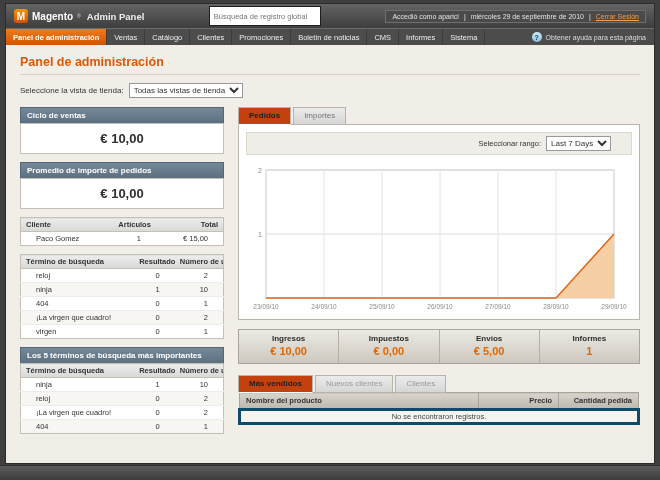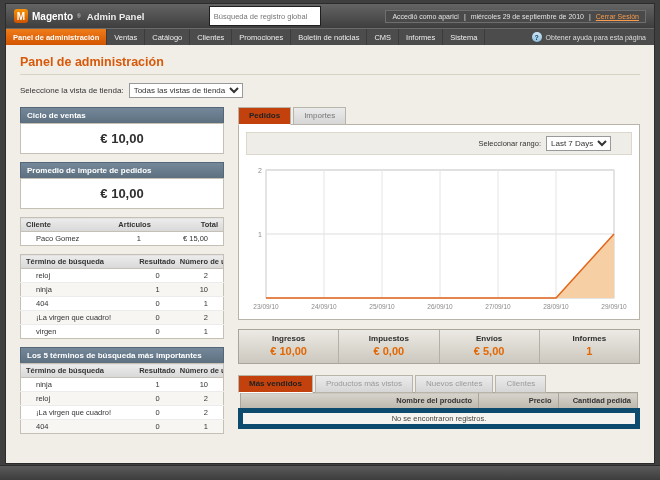--- a/index.html
+++ b/index.html
@@ -84,24 +84,24 @@
   .stats-row { display:flex; border:1px solid #aaa59b;
     background:linear-gradient(180deg,#eceae4,#ccc8bf); margin-top:9px; }
   .stat { flex:1; text-align:center; padding:4px 0 6px; border-left:1px solid #b5b0a6; }
   .stat:first-child { border-left:none; }
   .stat-label { font-size:8px; font-weight:bold; color:#2e2e2e; }
   .stat-value { font-size:11px; font-weight:bold; color:#e26703; margin-top:2px; }
 
   .bottom-tabs { margin-top:11px; }
   .products-table { width:100%; border-collapse:collapse; font-size:7.5px; color:#333; }
   .products-table th { background:linear-gradient(180deg,#d7d4cd,#beb9ae); font-weight:bold;
-    text-align:right; padding:3px 6px; border:1px solid #aaa59b; }
+    text-align:left; padding:3px 6px; border:1px solid #aaa59b; }
   .products-table th.num { text-align:right; }
   .products-table td.empty { background:#f5f4f0; text-align:center; padding:1px 0;
-    border:5px solid #0c4a6e; color:#444;margin-top:24px; }
+    border:3px solid #0c4a6e; color:#444;margin-top:24px; }
   .pw-name { width:60%; } .pw-price { width:20%; } .pw-qty { width:20%; }
 </style>
 </head>
 <body>
 
 <div class="app">
 
   <header class="top-header">
     <div class="brand">
       <span class="logo-badge">M</span>
@@ -308,21 +308,20 @@
             <div class="stat-value">€ 5,00</div>
           </div>
           <div class="stat">
             <div class="stat-label">Informes</div>
             <div class="stat-value">1</div>
           </div>
         </div>
 
         <div class="dash-tabs bottom-tabs">
           <div class="dash-tab active">Más vendidos</div>
-          <div class="dash-tab dim">Productos más vistos</div>
           <div class="dash-tab dim">Nuevos clientes</div>
           <div class="dash-tab dim">Clientes</div>
         </div>
 
         <table class="products-table">
           <thead>
             <tr>
               <th class="pw-name">Nombre del producto</th>
               <th class="num pw-price">Precio</th>
               <th class="num pw-qty">Cantidad pedida</th>

